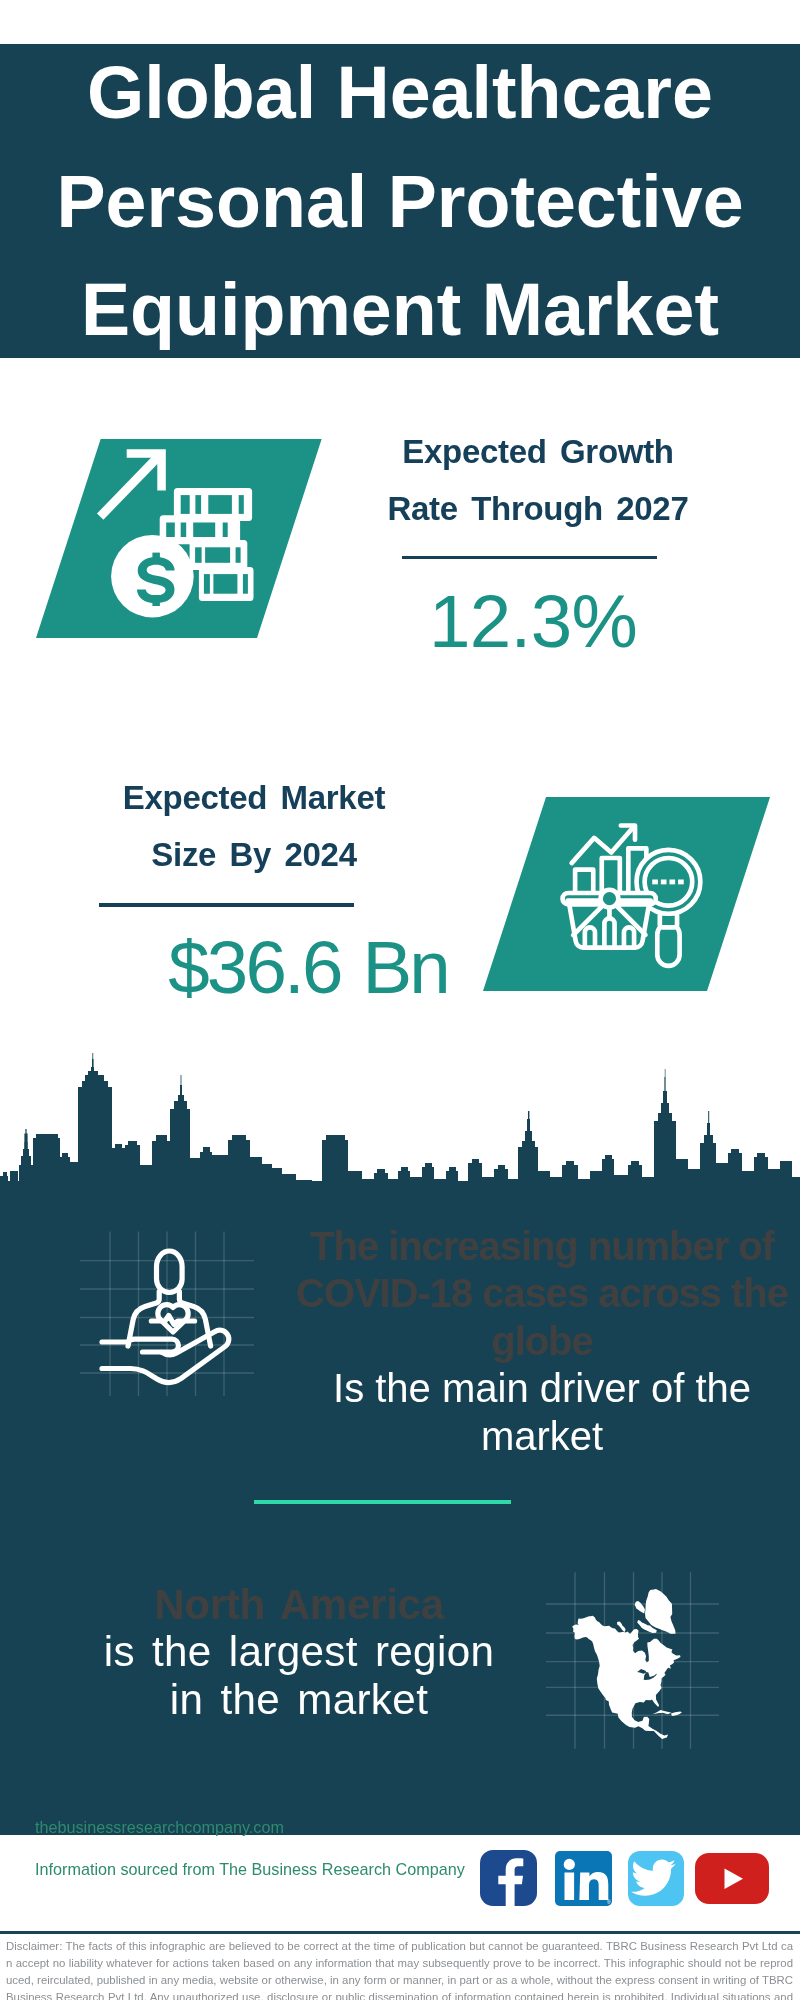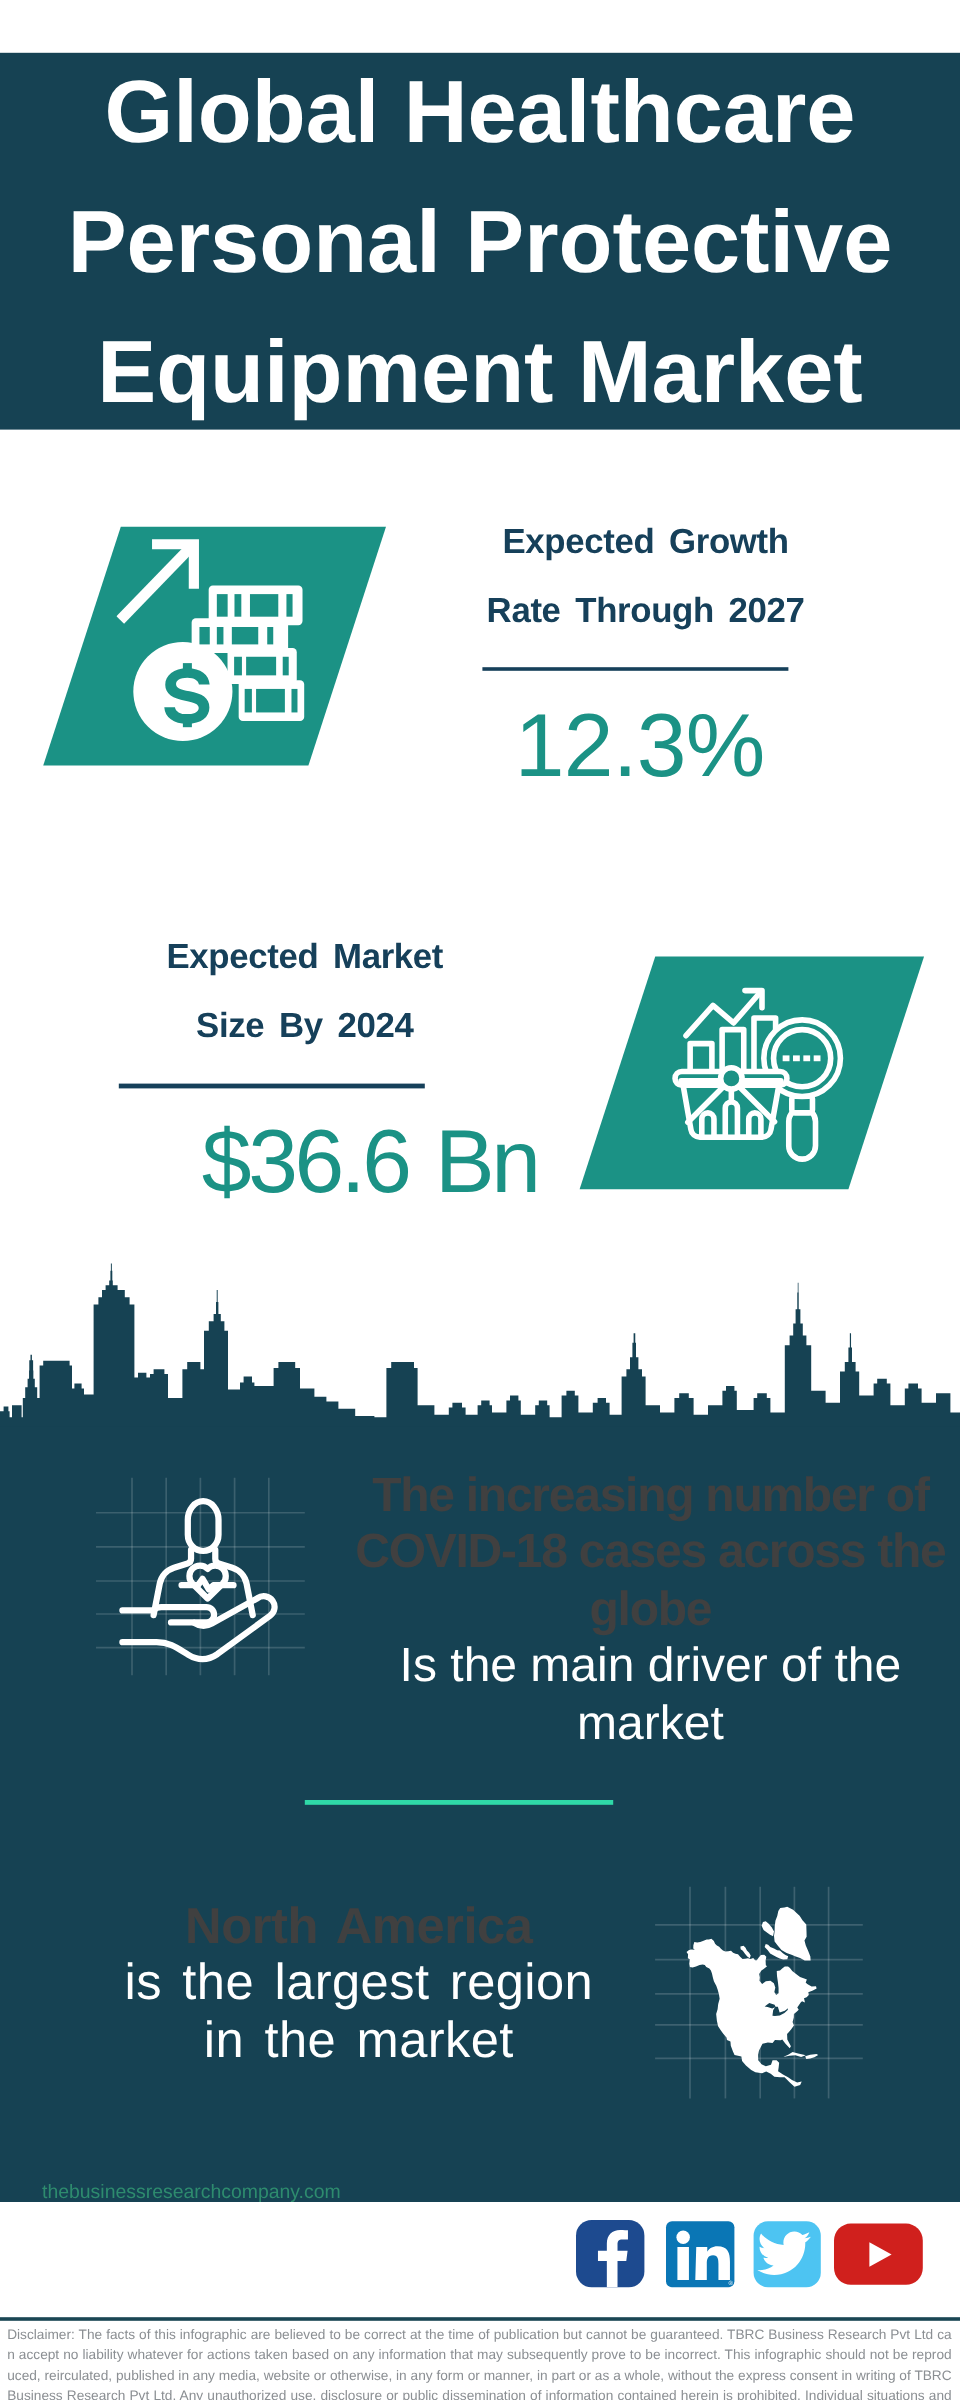--- a/index.html
+++ b/index.html
@@ -7,21 +7,21 @@
   .page{position:relative;width:800px;height:2000px;background:#fff;margin-top:44px;}
 
   
   .hdr{position:absolute;left:0;top:0;width:800px;height:314px;background:#164253;}
   .hdr .t{position:absolute;left:0;width:800px;text-align:center;color:#fff;
           font-size:73.6px;font-weight:bold;line-height:108.6px;letter-spacing:0px;}
 
   
   .para{position:absolute;background:#1b9285;}
   .stat-title{position:absolute;text-align:center;color:#16405a;font-weight:bold;
-              font-size:29px;line-height:56.8px;word-spacing:4.5px;letter-spacing:-0.3px;}
+              font-size:33px;line-height:56.8px;word-spacing:4.5px;letter-spacing:-0.3px;}
   .rule{position:absolute;height:3.4px;background:#16405a;}
   .stat-val{position:absolute;text-align:center;color:#1b9285;font-weight:normal;font-size:74.5px;letter-spacing:-0.6px;word-spacing:6px;}
   #mktVal{letter-spacing:-2.8px;word-spacing:4px;}
 
   
   .dark{position:absolute;left:0;width:800px;background:#164253;}
   .dpar{position:absolute;text-align:center;font-size:40px;line-height:47.4px;font-weight:normal;color:#fff;}
   .dpar b{color:#404040;font-weight:bold;}
   #driverText b{letter-spacing:-1.05px;}
   #regionText b{letter-spacing:-0.35px;}
@@ -182,20 +182,21 @@
         <path fill="#fff" d="M99.2,49.6L96.4,48.1L93.8,46.3L91.3,44.3L89.7,40.7L90.8,37.7L93.1,37.1L95.6,39.1L98.2,42.3L100.0,45.5Z"></path>
         <path fill="#fff" d="M108.0,149.9L111.8,148.3L115.5,146.0L120.1,147.2L124.8,148.3L126.5,148.8L122.6,150.2L117.8,148.7L112.8,149.2L108.7,150.0Z"></path>
         <path fill="#fff" d="M126.0,149.5L130.1,148.2L135.4,147.6L136.9,148.4L133.6,150.4L130.2,151.5L126.9,151.9Z"></path>
         <path fill="#164253" d="M92.2,108.1L96.1,105.1L100.5,106.7L101.3,108.3L103.2,108.3L104.7,113.0L109.0,111.7L111.7,109.6L111.4,111.1L108.7,113.4L104.8,115.6L100.7,116.0L98.7,115.8L99.3,111.3L100.8,108.8L98.5,109.7L94.7,108.4Z"></path>
       </svg>
   </div>
   <div class="dpar" style="left:39px;top:1537px;width:520px;word-spacing:5px;font-size:42.2px;letter-spacing:0.35px;" id="regionText">
     <b>North America</b><br><span>is the largest region</span><br><span>in the market</span>
   </div>
 
+  <div class="src" style="left:35px;top:1816px;width:460px;">Information sourced from The Business Research Company</div>
   <div class="src" style="left:35px;top:1774px;width:460px;">thebusinessresearchcompany.com</div>
 
   <div class="soc" style="left:480px;top:1806px;width:57px;height:56px;background:#1d4a8f;border-radius:13px;">
     <svg viewBox="0 0 57 56" width="57" height="56">
         <path fill="#fff" d="M34.6,56 V34.2 h7.3 l1.1,-8.5 h-8.4 v-5.4 c0,-2.5 0.7,-4.1 4.2,-4.1 h4.5 V8.6 c-0.8,-0.1 -3.5,-0.3 -6.6,-0.3 c-6.5,0 -11,4.0 -11,11.3 v6.1 h-7.4 v8.5 h7.4 V56 Z"></path>
       </svg>
   </div>
   <div class="soc" style="left:554.6px;top:1807px;width:57.5px;height:55.4px;background:#0a76b5;border-radius:5px;">
     <svg viewBox="0 0 57.5 55.4" width="57.5" height="55.4">
         <g fill="#fff">

